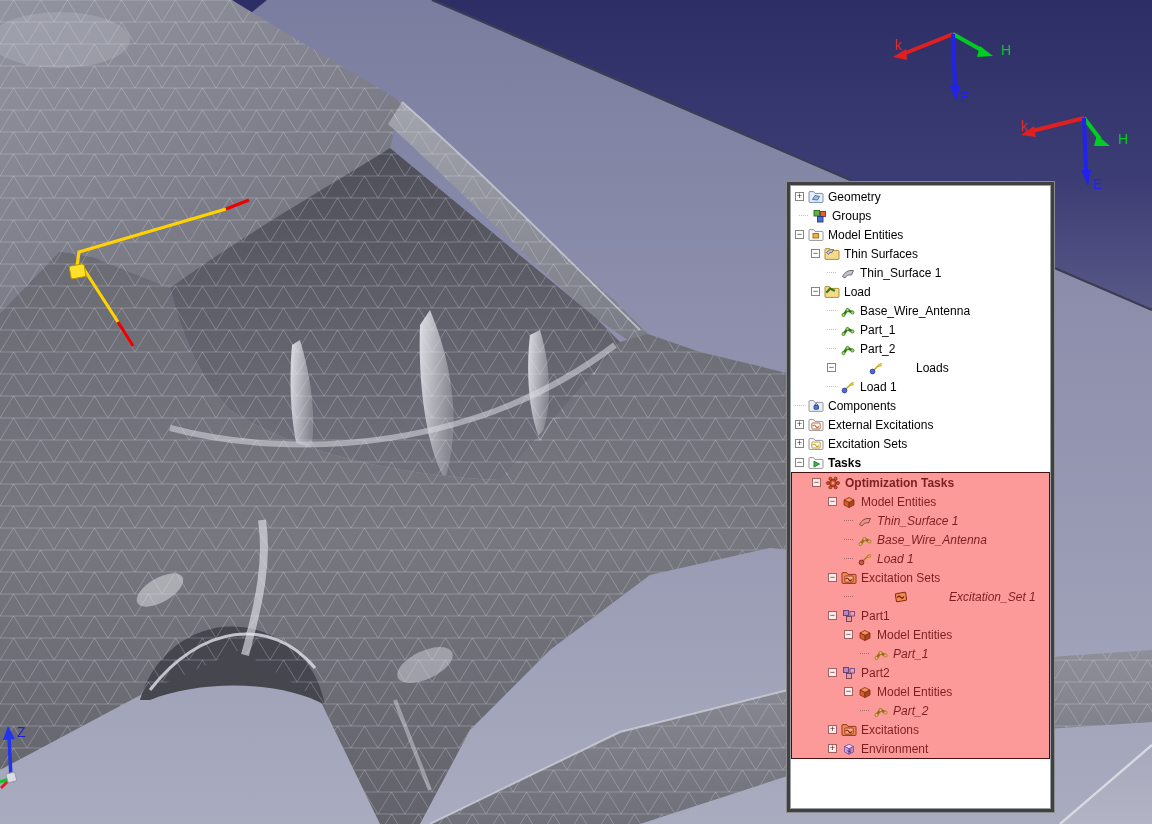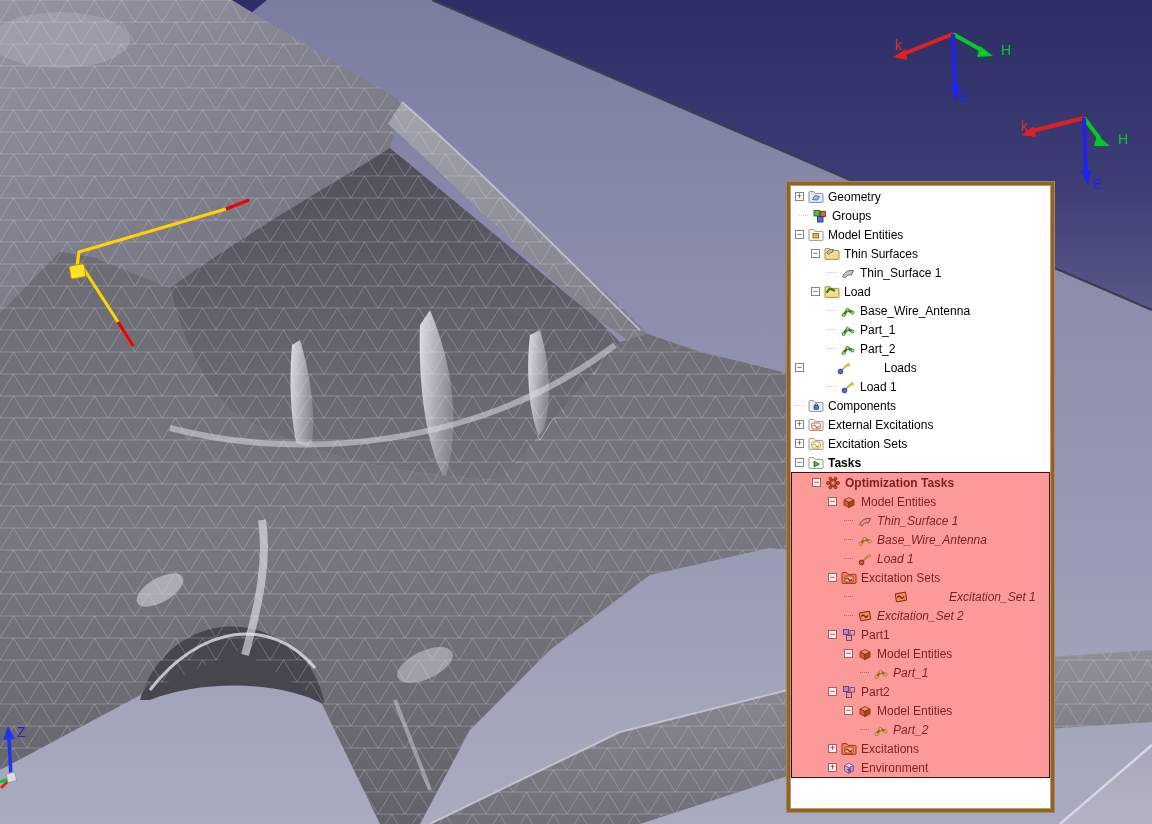--- a/index.html
+++ b/index.html
@@ -2,21 +2,21 @@
 <html><head>
 <meta charset="utf-8">
 <style>
   html,body{margin:0;padding:0;background:#222;}
   #stage{position:relative;width:1152px;height:824px;overflow:hidden;
          font-family:"Liberation Sans",sans-serif;}
   #viewport{position:absolute;left:0;top:0;}
 
   
   #tree-window{position:absolute;left:786px;top:181px;width:269px;height:632px;
-    box-sizing:border-box;border:1px solid #8c8c8c;background:#a16207;padding:3px;}
+    box-sizing:border-box;border:1px solid #8c8c8c;background:#404040;padding:3px;}
   #tree-inner{box-sizing:border-box;width:100%;height:100%;border:1px solid #9aa0a8;
     background:#ffffff;overflow:hidden;}
   #tree-rows{padding-top:1px;}
   .trow{height:19px;display:flex;align-items:center;font-size:12px;color:#000;
         white-space:nowrap;cursor:default;}
   .trow .exp{flex:0 0 9px;width:9px;height:9px;box-sizing:border-box;
       border:1px solid #848484;background:#fff;margin-right:4px;position:relative;}
   .trow .exp::before{position:absolute;left:0;top:-3px;width:7px;text-align:center;
       font-size:9px;line-height:13px;color:#333;}
   .trow .exp.plus::before{content:"+";}
@@ -248,21 +248,21 @@
           <div class="trow" style="padding-left: 36px;">
             <span class="exp-spacer"></span>
             <span class="ticon"><svg width="16" height="16" viewBox="0 0 16 16">
                 <path d="M3.5 12 L7.5 7 L12.5 9.5" stroke="#2f7d12" stroke-width="2.8" fill="none" stroke-linecap="round"></path>
                 <circle cx="3.5" cy="12" r="1.6" fill="#a4d87c" stroke="#2f7d12" stroke-width="0.7"></circle>
                 <circle cx="7.5" cy="7" r="1.6" fill="#a4d87c" stroke="#2f7d12" stroke-width="0.7"></circle>
                 <circle cx="12.5" cy="9.5" r="1.6" fill="#a4d87c" stroke="#2f7d12" stroke-width="0.7"></circle>
               </svg></span>
             <span class="tlabel">Part_2</span>
           </div>
-          <div class="trow" style="padding-left: 4px; gap: 28px;">
+          <div class="trow" style="padding-left: 36px; gap: 28px;">
             <span class="exp minus"></span>
             <span class="ticon"><svg width="16" height="16" viewBox="0 0 16 16">
                 <line x1="3.5" y1="12.5" x2="12" y2="4" stroke="#caa71e" stroke-width="1.6"></line>
                 <path d="M9.5 6.5 L13 3 L13.5 6 Z" fill="#f0d848" stroke="#caa71e" stroke-width="0.7"></path>
                 <circle cx="4.5" cy="11.5" r="2.4" fill="#4a6ad8" stroke="#1e3a9a" stroke-width="0.8"></circle>
               </svg></span>
             <span class="tlabel">Loads</span>
           </div>
           <div class="trow" style="padding-left: 36px;">
             <span class="exp-spacer"></span>
@@ -372,30 +372,20 @@
             <div class="trow italic" style="padding-left: 52px; gap: 36px;">
               <span class="exp-spacer"></span>
               <span class="ticon"><svg width="16" height="16" viewBox="0 0 16 16">
                   <g transform="rotate(-10 8 8)">
                     <rect x="2.8" y="4" width="10.4" height="8" rx="1" fill="#f08a52" stroke="#8a2a10" stroke-width="1"></rect>
                     <path d="M4.4 8 Q6 5.4 7.6 8 T10.9 8" fill="none" stroke="#6a1a0a" stroke-width="1.2"></path>
                   </g>
                 </svg></span>
               <span class="tlabel">Excitation_Set 1</span>
             </div>
-            <div class="trow italic" style="padding-left: 52px;">
-              <span class="exp-spacer"></span>
-              <span class="ticon"><svg width="16" height="16" viewBox="0 0 16 16">
-                  <g transform="rotate(-10 8 8)">
-                    <rect x="2.8" y="4" width="10.4" height="8" rx="1" fill="#f08a52" stroke="#8a2a10" stroke-width="1"></rect>
-                    <path d="M4.4 8 Q6 5.4 7.6 8 T10.9 8" fill="none" stroke="#6a1a0a" stroke-width="1.2"></path>
-                  </g>
-                </svg></span>
-              <span class="tlabel">Excitation_Set 2</span>
-            </div>
             <div class="trow" style="padding-left: 36px;">
               <span class="exp minus"></span>
               <span class="ticon"><svg width="16" height="16" viewBox="0 0 16 16">
                   <rect x="2.5" y="2.5" width="5" height="5" fill="#b488c8" stroke="#5a3a7a" stroke-width="0.9"></rect>
                   <rect x="9" y="3.5" width="4.5" height="4.5" fill="none" stroke="#6a4a8a" stroke-width="0.9"></rect>
                   <rect x="5.5" y="8.5" width="5" height="5" fill="#d8a0a8" stroke="#7a3a4a" stroke-width="0.9"></rect>
                 </svg></span>
               <span class="tlabel">Part1</span>
             </div>
             <div class="trow" style="padding-left: 52px;">

